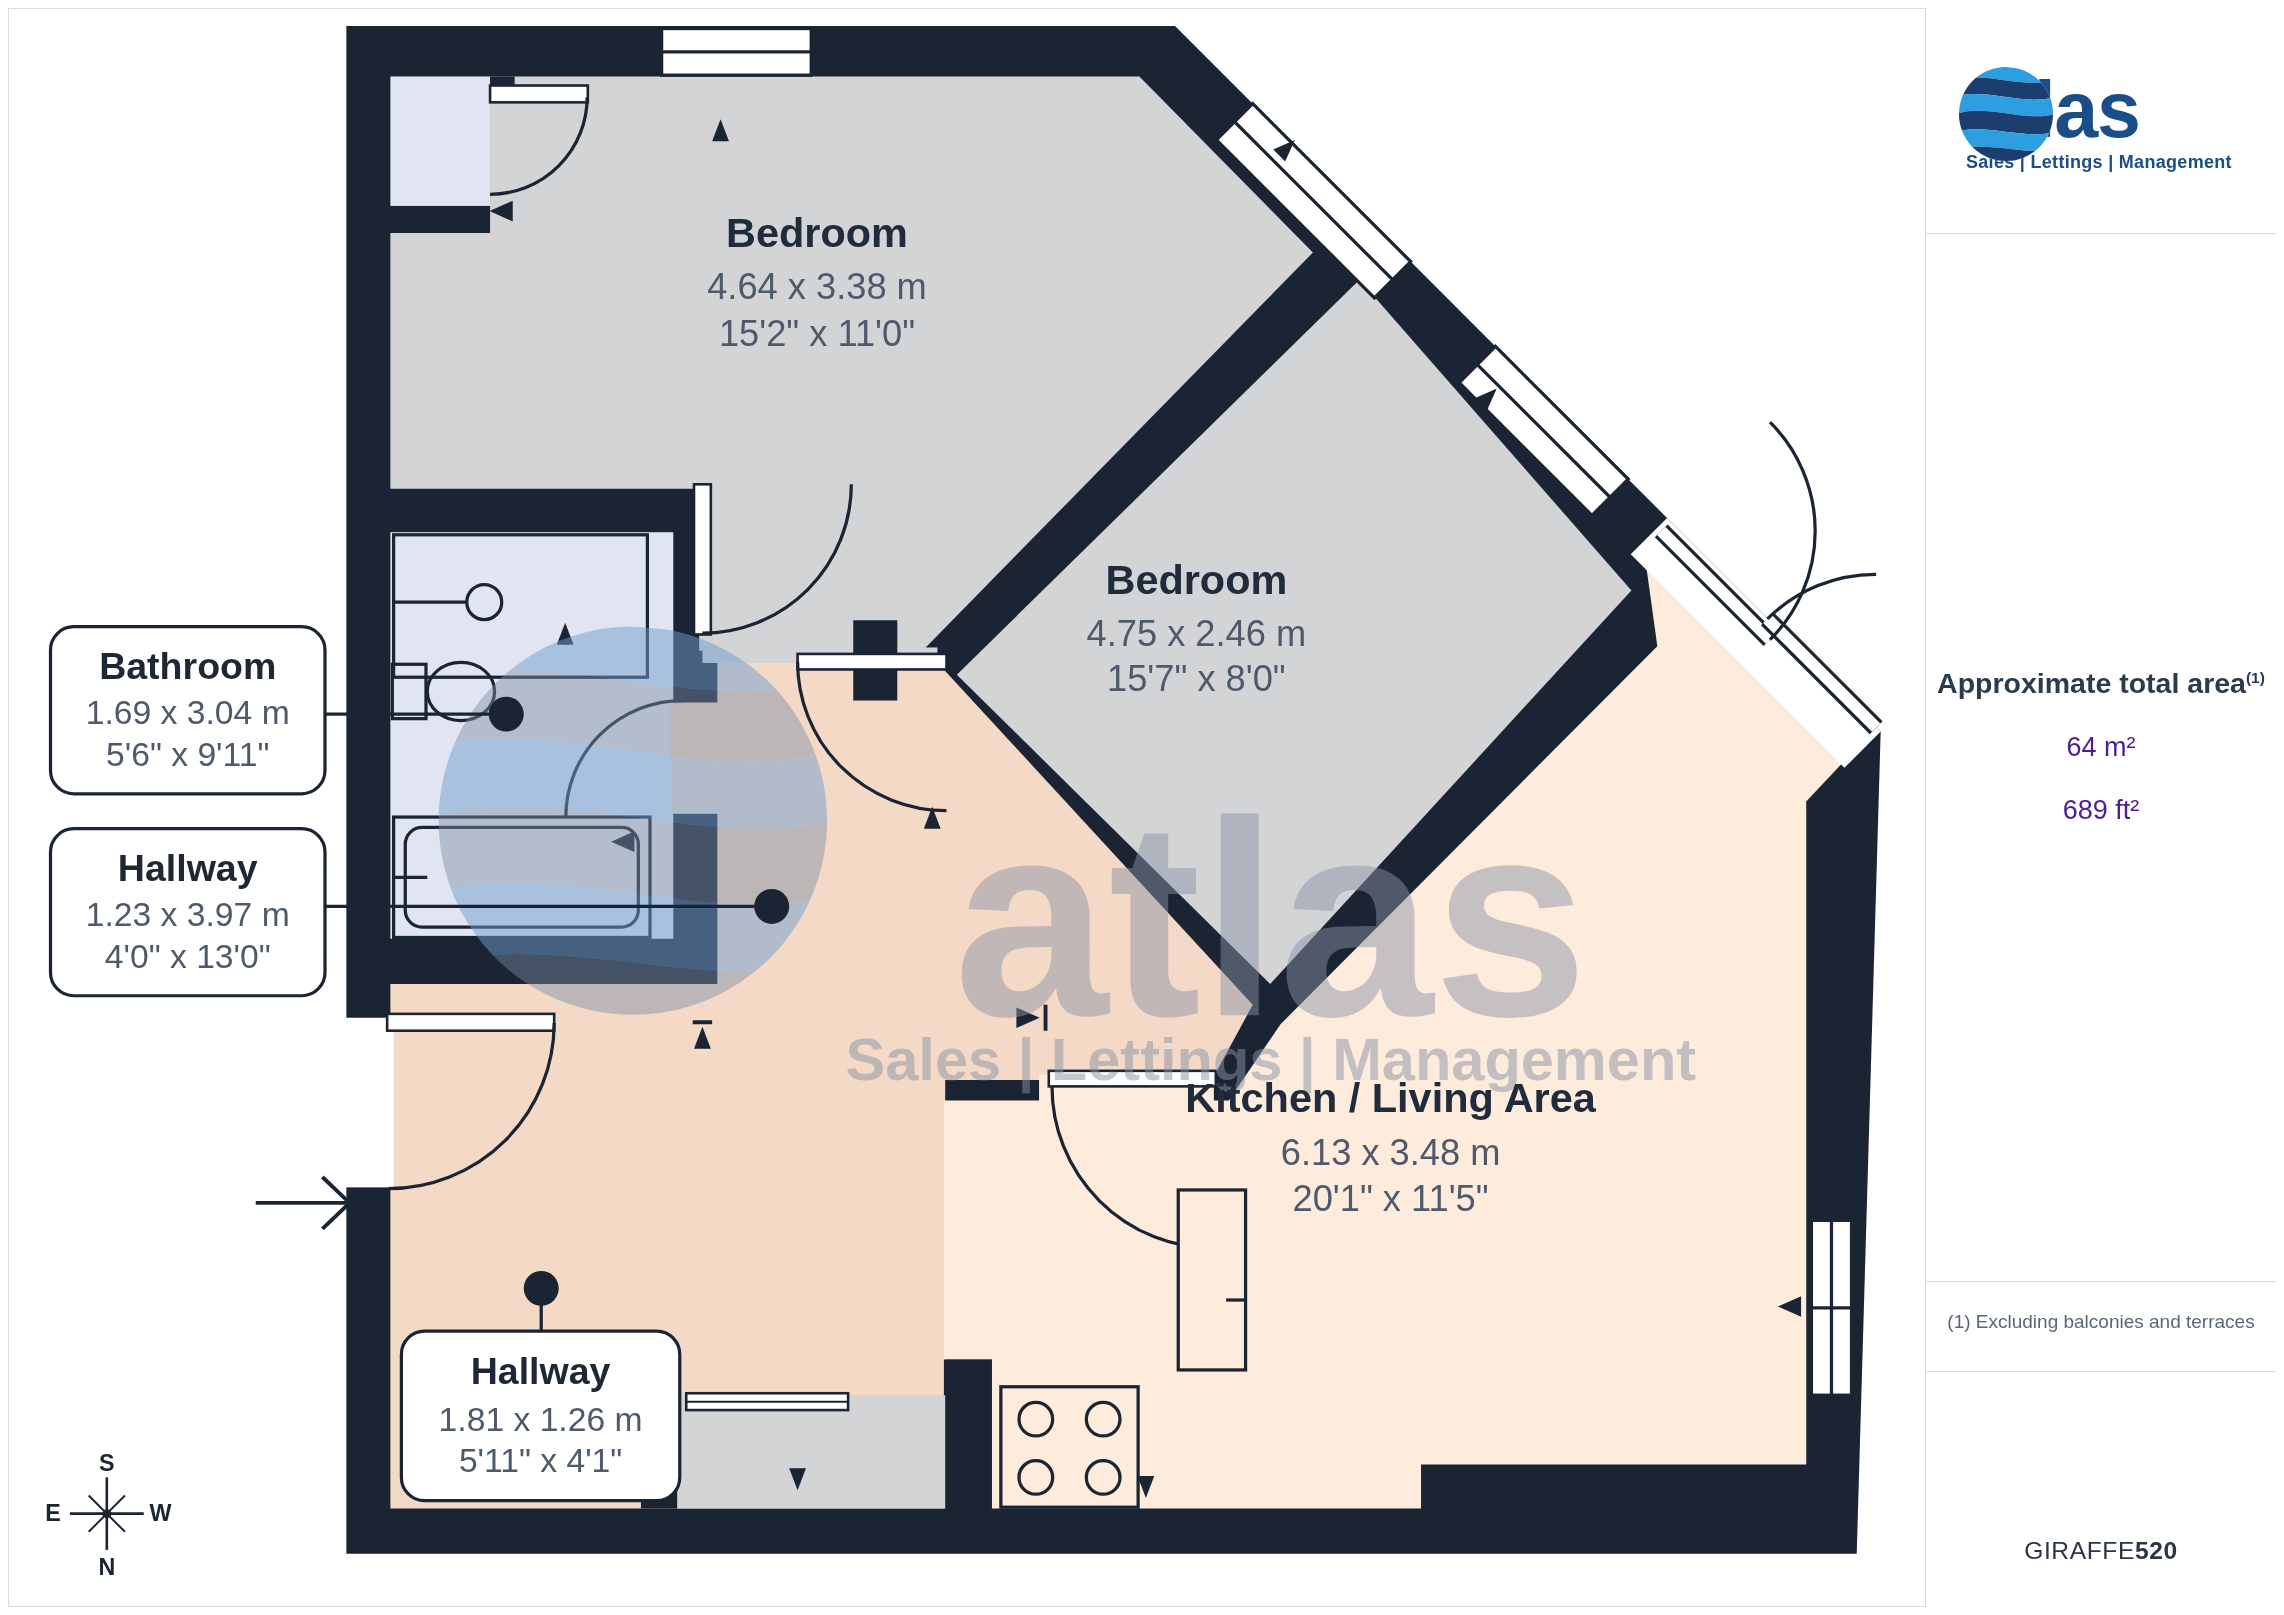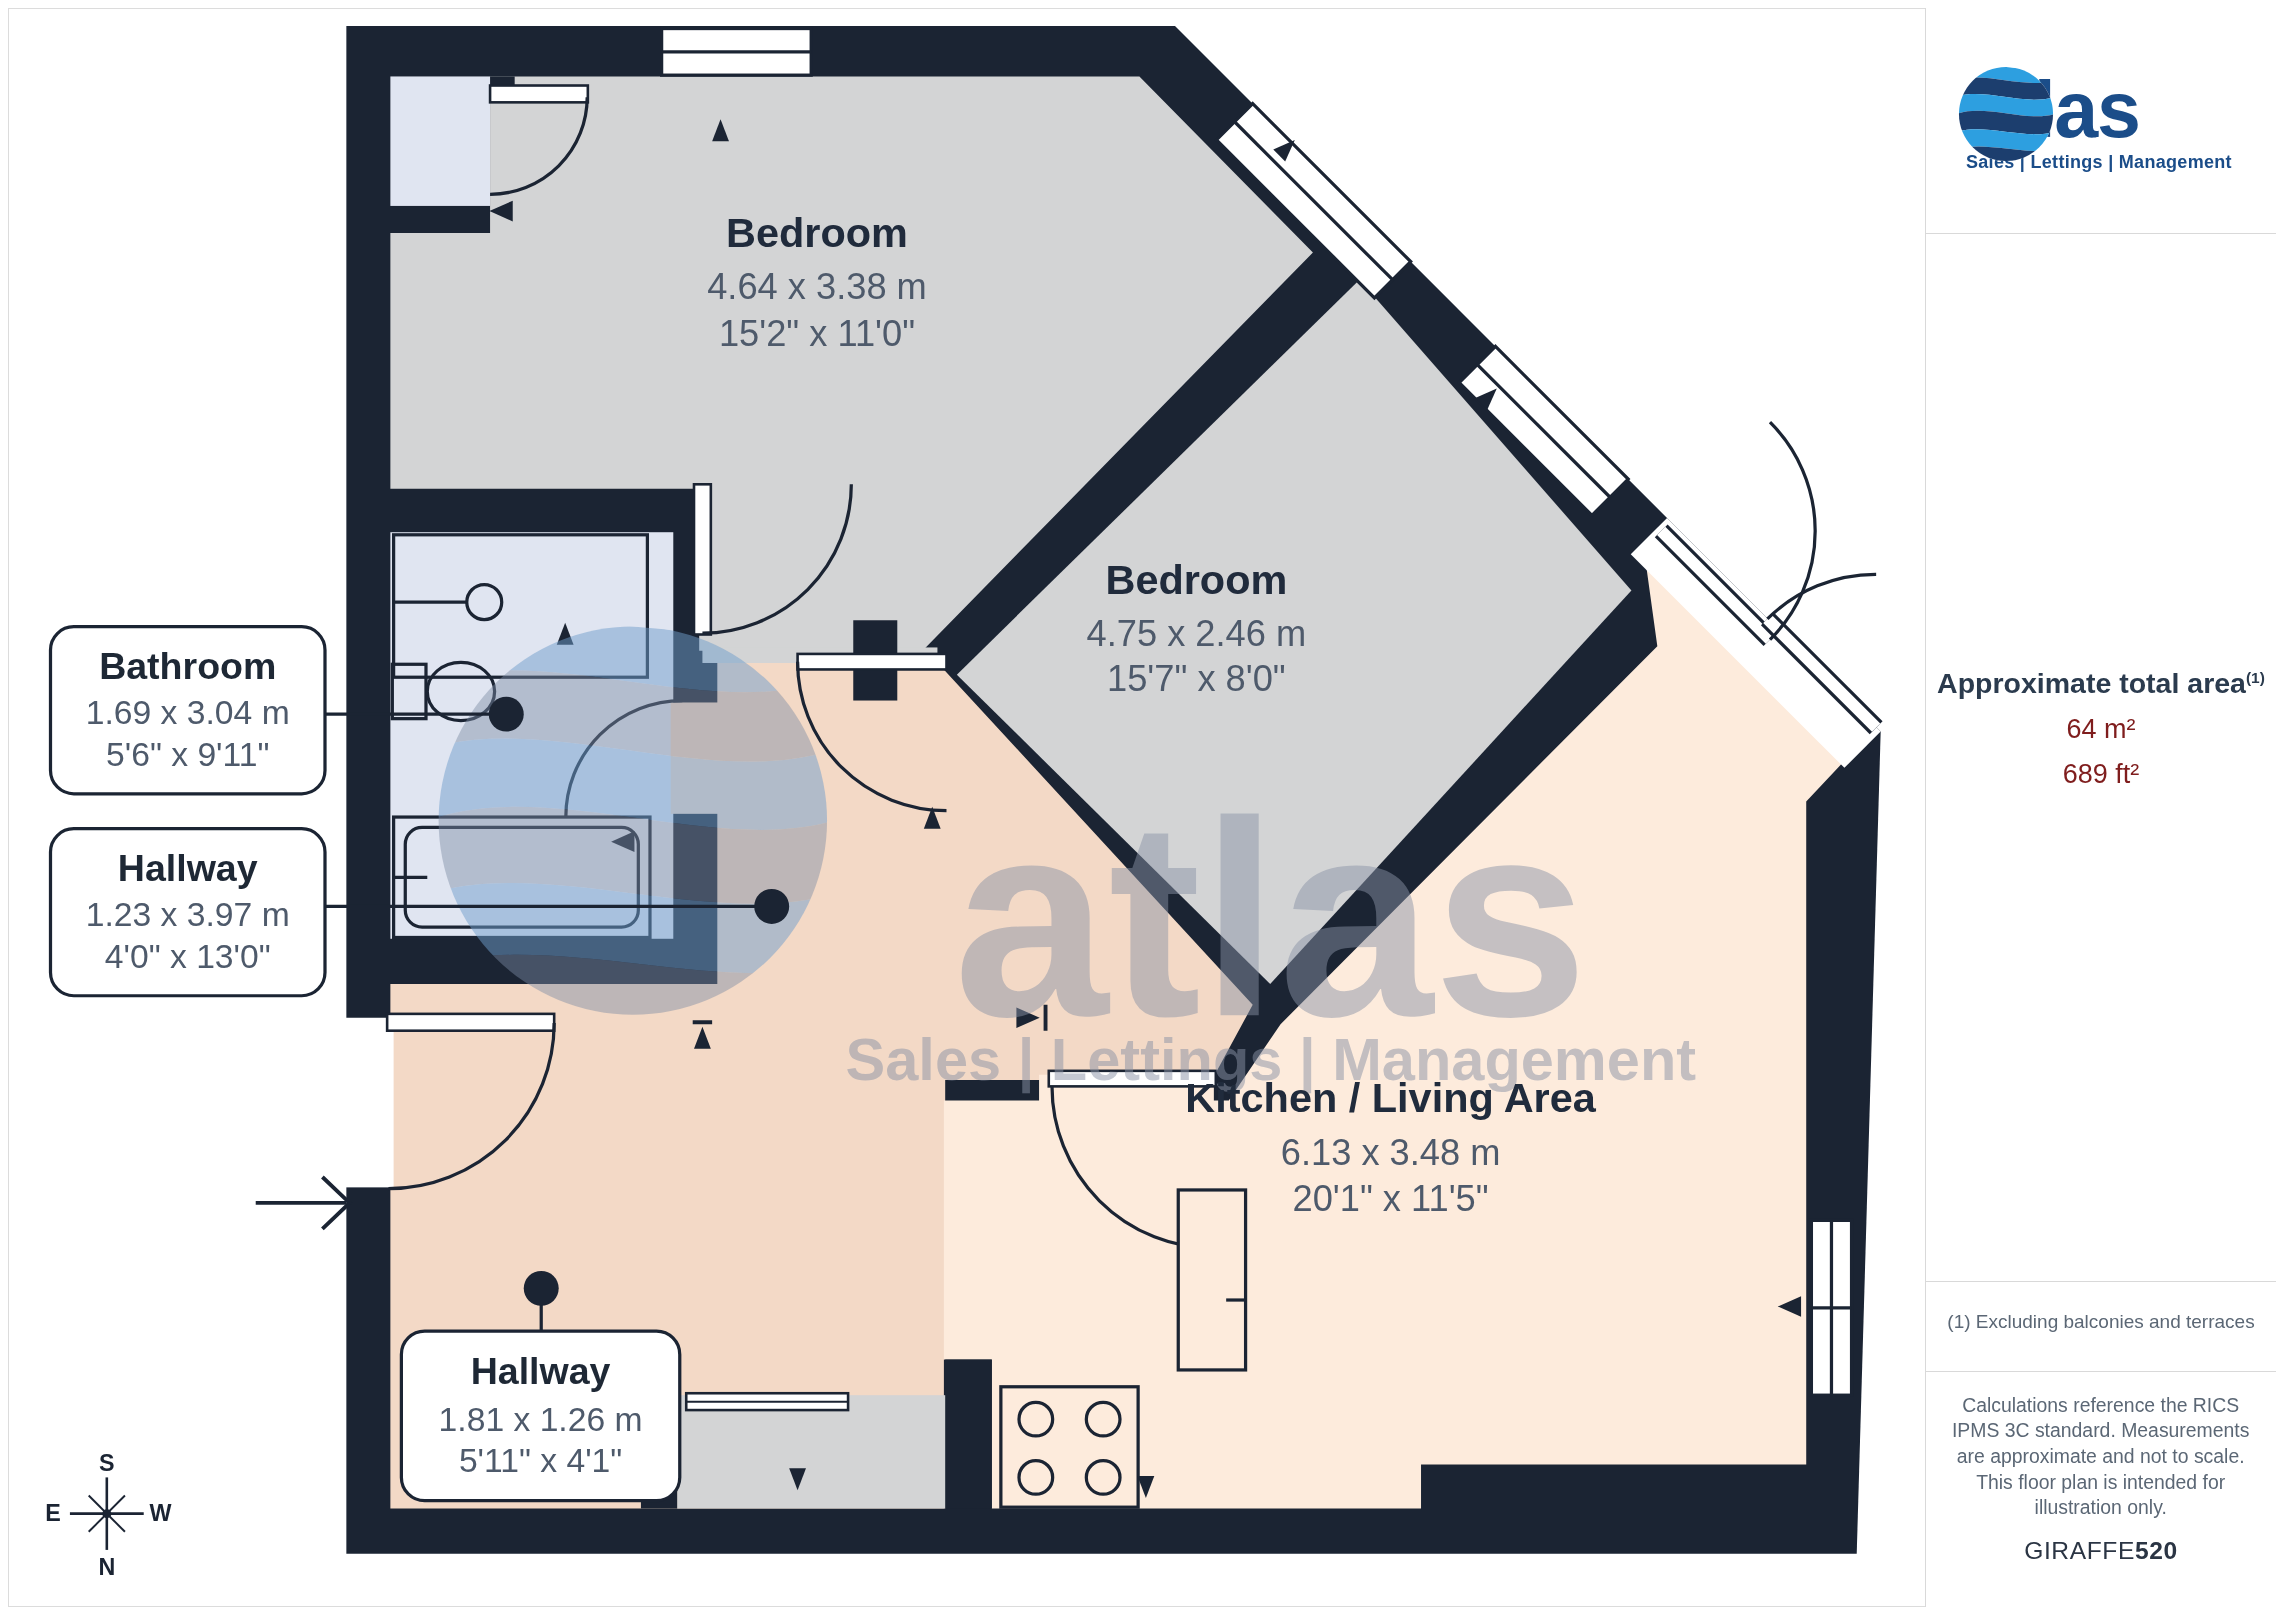--- a/index.html
+++ b/index.html
@@ -22,21 +22,21 @@
            border-left:1.3px solid #d9d9d9;}
   .sb-divider{position:absolute;left:0;width:100%;height:0;border-top:1.3px solid #d9d9d9;}
   .logo-row{position:absolute;left:31px;top:57px;width:298px;height:117px;display:flex;align-items:center;}
   .logo-globe{width:98px;height:98px;flex:0 0 auto;}
   .logo-texts{margin-left:9px;display:flex;flex-direction:column;}
   .logo-brand{font-size:79px;font-weight:700;color:#1b4d89;line-height:0.9;letter-spacing:-1.3px;}
   .logo-tag{font-size:18px;font-weight:700;color:#1b4d89;margin-top:6.5px;letter-spacing:0.3px;}
   .area-block{position:absolute;left:0;top:659px;width:100%;text-align:center;color:#2b3b4e;}
   .area-title{font-size:28.5px;font-weight:700;}
   .area-title sup{font-size:15.5px;}
-  .area-val{font-size:27px;color:#7f1d1d;margin-top:14px;}
+  .area-val{font-size:27px;color:#4c1d95;margin-top:32px;}
   .footnote{position:absolute;left:0;top:1303px;width:100%;text-align:center;
             font-size:19px;color:#5b6775;}
   .disclaimer{position:absolute;left:22.7px;top:1385px;width:304px;text-align:center;
             font-size:19.4px;line-height:1.32;color:#5b6775;}
   .credit{position:absolute;left:0;top:1529px;width:100%;text-align:center;font-size:24.6px;
             color:#2b3544;letter-spacing:0.6px;}
   .credit .bold{font-weight:700;}
 </style>
 </head>
 <body>
@@ -258,17 +258,16 @@
         <span>Approximate total area</span><sup>(1)</sup>
       </div>
       <div class="area-val">64 m²</div>
       <div class="area-val">689 ft²</div>
     </div>
 
     <div class="sb-divider" style="top:1273px"></div>
     <div class="footnote">(1) Excluding balconies and terraces</div>
     <div class="sb-divider" style="top:1363px"></div>
 
-    <div class="disclaimer">Calculations reference the RICS IPMS 3C standard. Measurements are approximate and not to scale. This floor plan is intended for illustration only.</div>
     <div class="credit"><span>GIRAFFE</span><span class="bold">520</span></div>
   </div>
 </div>
 
 
 </body></html>

